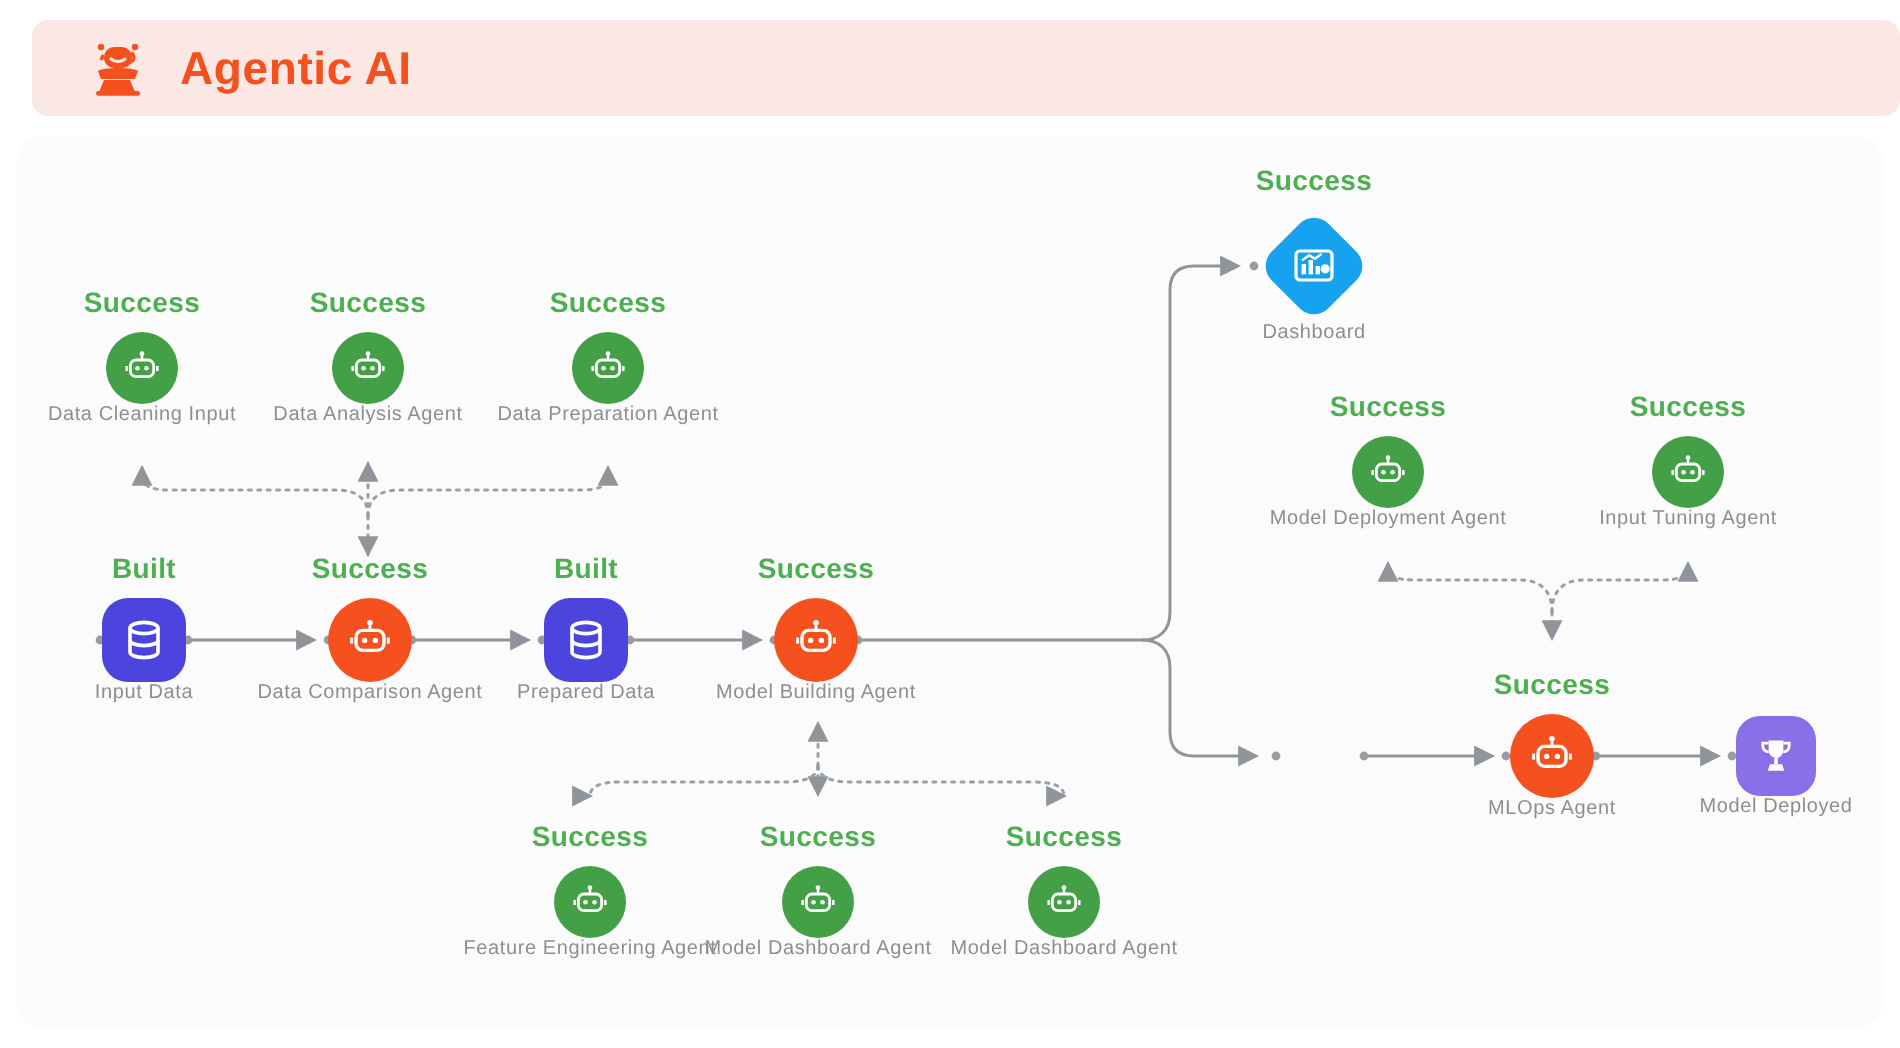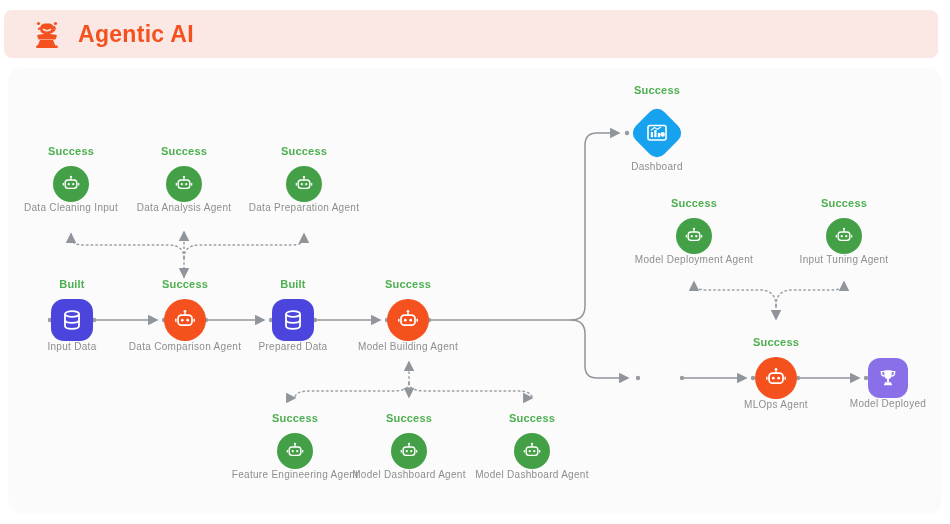--- a/index.html
+++ b/index.html
@@ -2,34 +2,34 @@
 <html><head>
 <meta charset="utf-8">
 <style>
   html,body{margin:0;padding:0;}
   body{
     width:950px;height:524px;position:relative;overflow:hidden;
     background:#ffffff;font-family:"Liberation Sans",sans-serif;
   }
   
   .header{
-    position:absolute;left:4px;top:10px;width:934px;height:48px;
+    position:absolute;left:16px;top:10px;width:934px;height:48px;
     background:#FBE7E4;border-radius:8px;display:flex;align-items:center;
   }
   .header .hicon{margin-left:26px;width:34px;height:34px;display:flex;align-items:center;justify-content:center;}
   .header .htitle{margin-left:14px;font-size:23px;font-weight:700;color:#F4511E;letter-spacing:.3px;}
   
   .canvas{
     position:absolute;left:8px;top:68px;width:934px;height:446px;
     background:#FCFBFB;border-radius:14px;
   }
   .wires{position:absolute;left:0;top:0;width:934px;height:446px;}
   
   .node{position:absolute;width:150px;display:flex;flex-direction:column;align-items:center;}
-  .status{font-size:11px;line-height:12px;font-weight:600;color:#4CAF50;letter-spacing:.2px;margin-bottom:9px;height:12px;}
+  .status{font-size:14px;line-height:12px;font-weight:600;color:#4CAF50;letter-spacing:.2px;margin-bottom:9px;height:12px;}
   .nlabel{font-size:10px;line-height:12px;color:#8E8E8E;letter-spacing:.3px;margin-top:0;white-space:nowrap;}
   .icon{display:flex;align-items:center;justify-content:center;flex:0 0 auto;}
   .circle-green{width:36px;height:36px;border-radius:50%;background:#43A047;}
   .circle-orange{width:42px;height:42px;border-radius:50%;background:#F4511E;}
   .sq-purple{width:42px;height:42px;border-radius:13px;background:#4C45DD;}
   .sq-violet{width:40px;height:40px;border-radius:12px;background:#8A70E8;}
   .diamond-box{width:56px;height:56px;display:flex;align-items:center;justify-content:center;}
   .diamond{width:40px;height:40px;border-radius:10px;background:#17A2F0;transform:rotate(45deg);
            display:flex;align-items:center;justify-content:center;}
   .diamond svg{transform:rotate(-45deg);}

